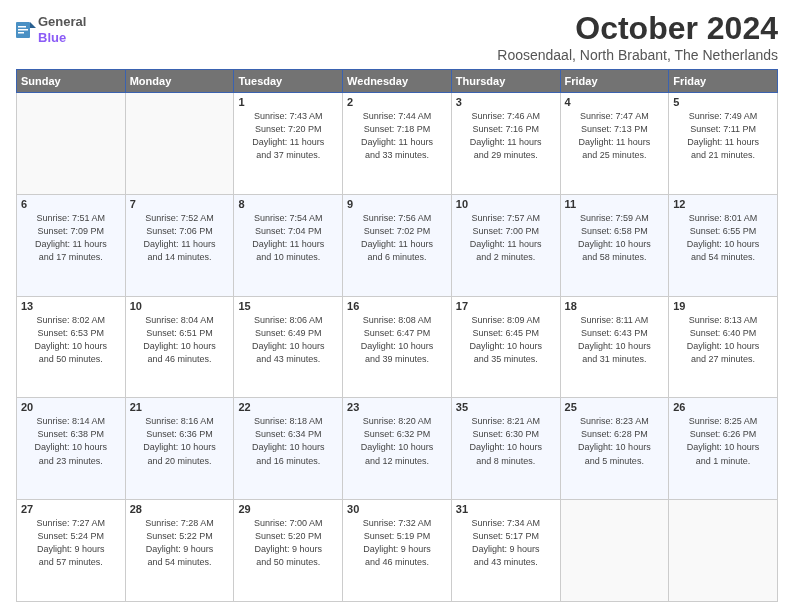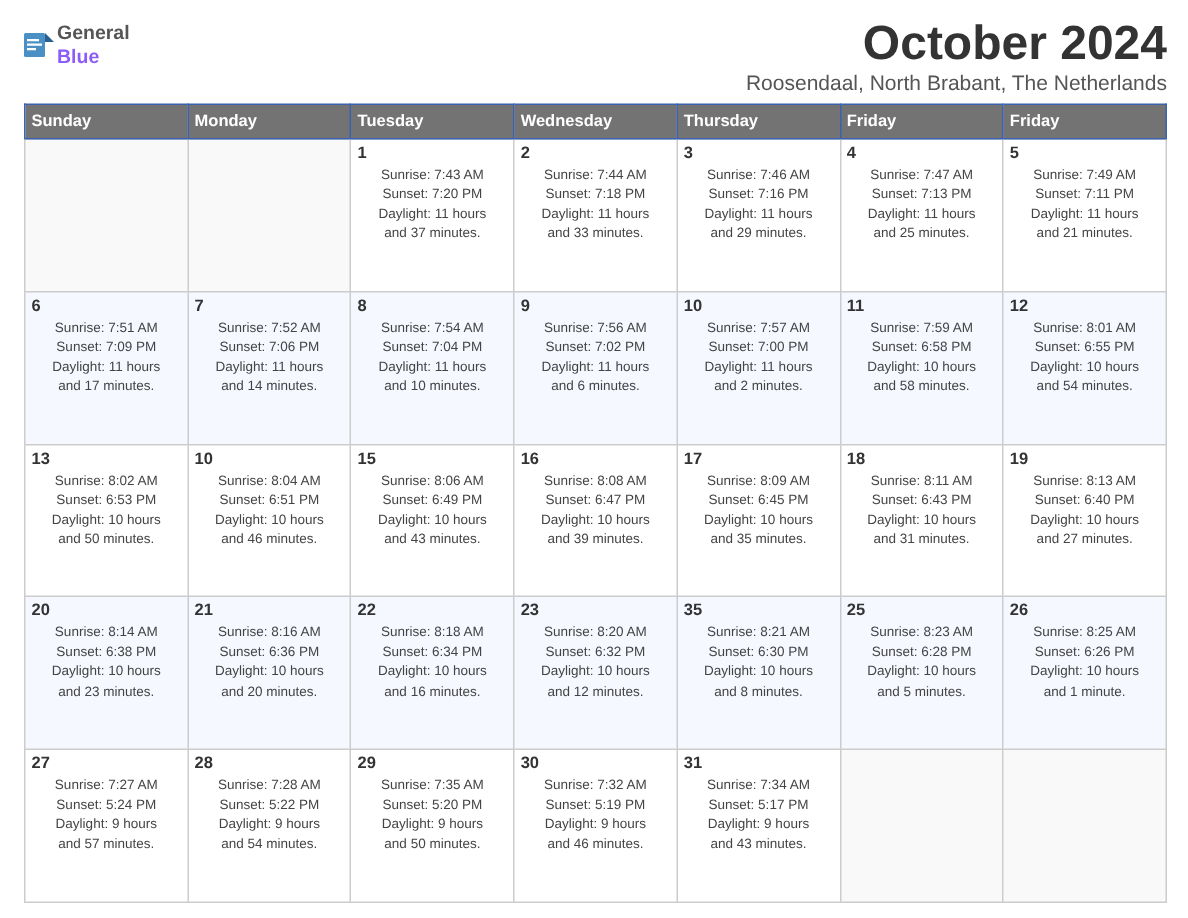--- a/index.html
+++ b/index.html
@@ -339,21 +339,21 @@
           </td>
           <td>
             <span class="day-num">28</span>
             <div class="day-info" style="white-space: pre-line;">Sunrise: 7:28 AM
 Sunset: 5:22 PM
 Daylight: 9 hours
 and 54 minutes.</div>
           </td>
           <td>
             <span class="day-num">29</span>
-            <div class="day-info" style="white-space: pre-line;">Sunrise: 7:35 AM
+            <div class="day-info" style="white-space: pre-line;">Sunrise: 7:00 AM
 Sunset: 5:20 PM
 Daylight: 9 hours
 and 50 minutes.</div>
           </td>
           <td>
             <span class="day-num">30</span>
             <div class="day-info" style="white-space: pre-line;">Sunrise: 7:32 AM
 Sunset: 5:19 PM
 Daylight: 9 hours
 and 46 minutes.</div>

